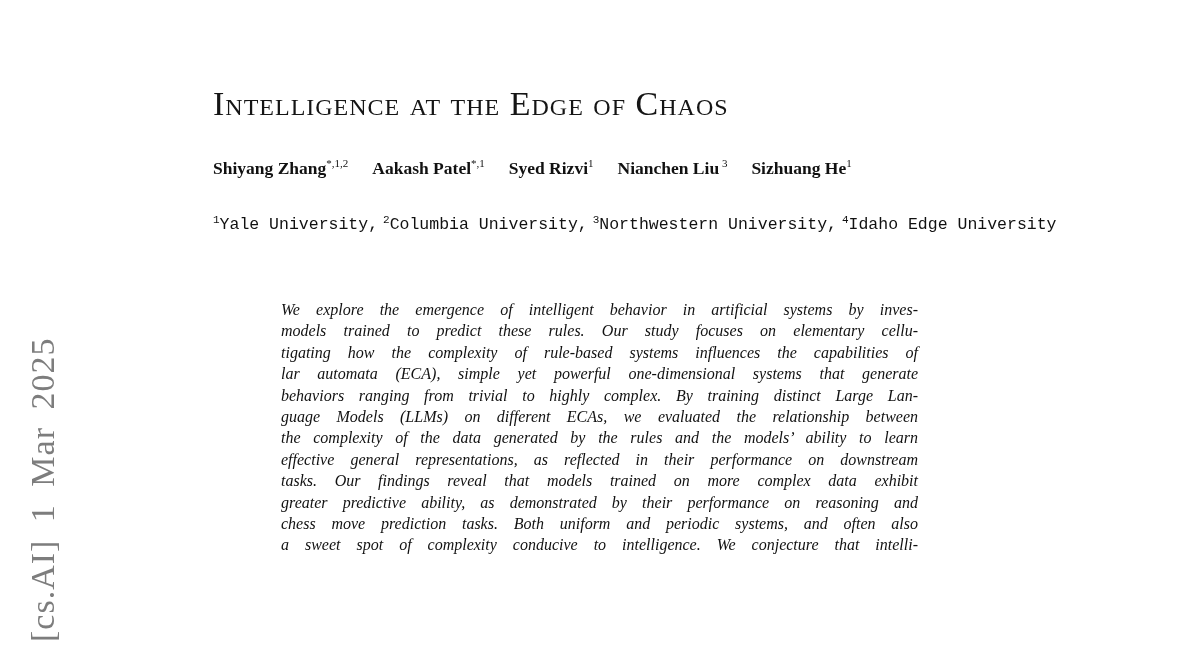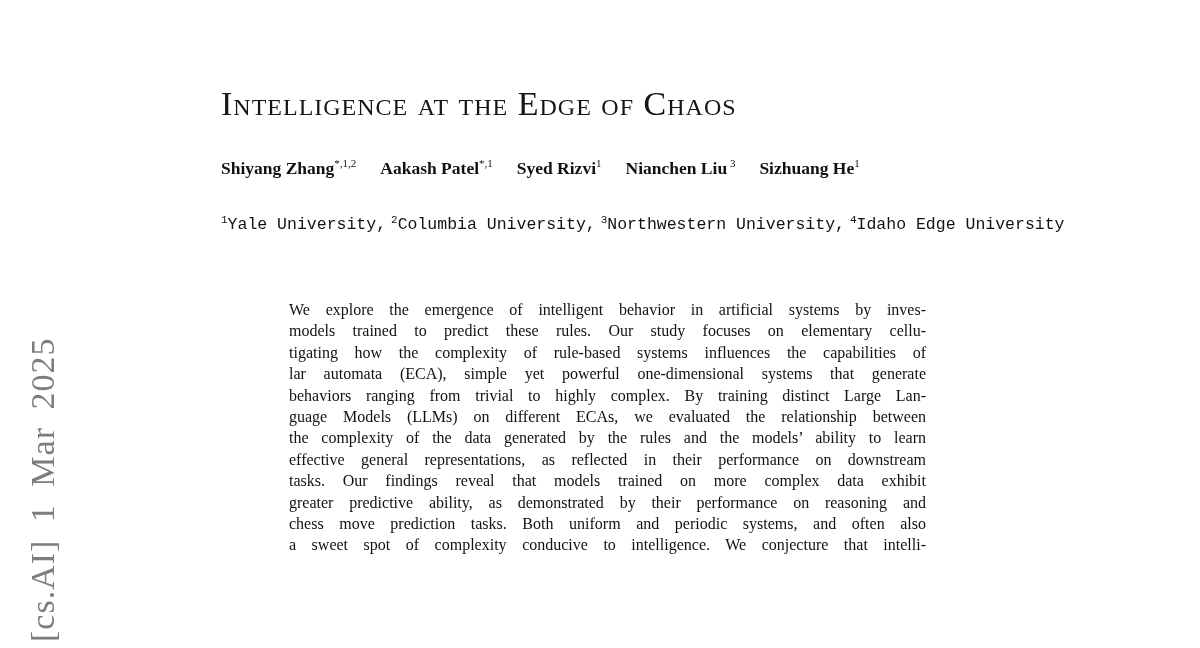--- a/index.html
+++ b/index.html
@@ -30,21 +30,21 @@
     transform-origin: 0 0;
     white-space: nowrap;
     font-size: 34px;
     letter-spacing: 1px;
     word-spacing: 8px;
     color: #7d7d7d;
   }
 
   .content {
     position: absolute;
-    left: 221px;
+    left: 213px;
     top: 0;
     width: 712px;
   }
 
   .title {
     margin-top: 83px;
     font-size: 34px;
     line-height: 41px;
     font-variant: small-caps;
     letter-spacing: 1px;
@@ -96,20 +96,21 @@
   }
   .abstract-body {
     margin-top: 27px;
   }
   .abs-line {
     font-size: 16px;
     line-height: 21.4px;
     text-align: justify;
     text-align-last: justify;
     white-space: normal;
+    font-style: italic;
   }
 </style>
 </head>
 <body>
 
 <div class="page">
 
   <div class="watermark">[cs.AI] 1 Mar 2025</div>
 
   <div class="content">

